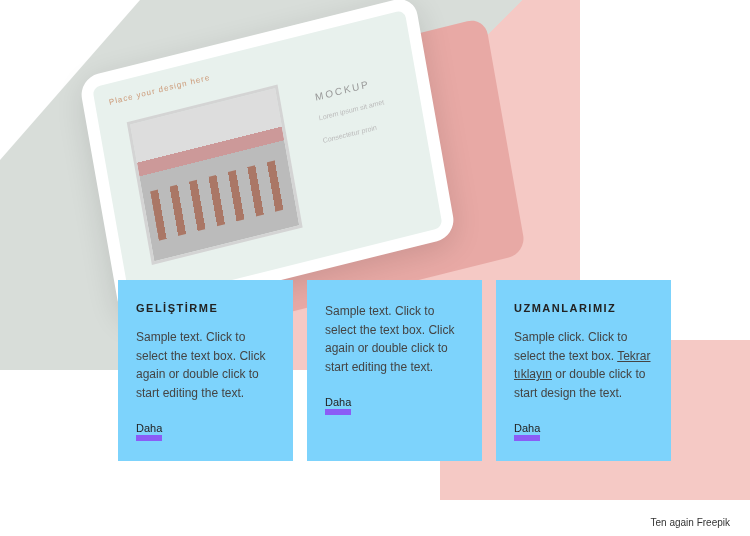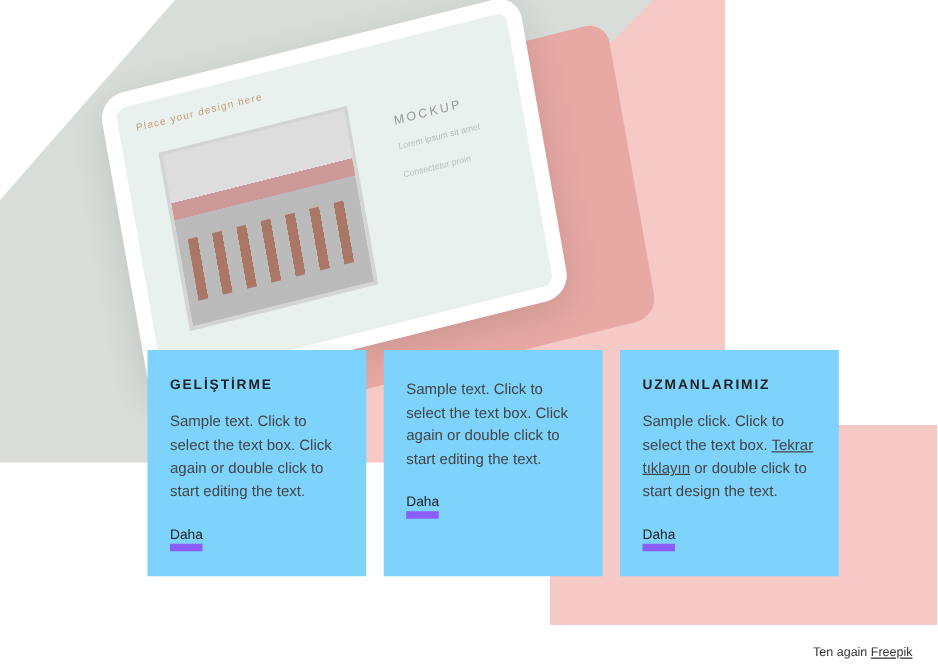--- a/index.html
+++ b/index.html
@@ -16,21 +16,21 @@
 .scr-h{font-size:10px;color:#999;letter-spacing:2px;margin-bottom:10px}
 .scr-p{font-size:7px;color:#bbb;line-height:1.6}
 .pink-block{position:absolute;top:340px;right:0;width:310px;height:160px;background:#f5c9c5}
 .cards{position:absolute;top:280px;left:118px;display:flex;gap:14px}
 .card{width:175px;background:#7dd3fc;padding:22px 18px 20px}
 .card h3{font-size:11px;letter-spacing:1.5px;color:#222;margin-bottom:14px;font-weight:700}
 .card p{font-size:12px;line-height:1.55;color:#444}
 .card .tk{text-decoration:underline}
 .card a{display:inline-block;margin-top:20px;font-size:11px;color:#222;text-decoration:none;border-bottom:6px solid #8b5cf6;padding-bottom:1px}
 .credit{position:absolute;bottom:8px;right:20px;font-size:10px;color:#333}
-.credit span.u{text-decoration:underline}
+.credit span.u{}
 </style>
 </head>
 <body>
 
 <div class="hero">
   <div class="tablet-back"></div>
   <div class="tablet">
     <div class="screen">
       <div class="scr-label">Place your design here</div>
       <div class="scr-img"></div>

